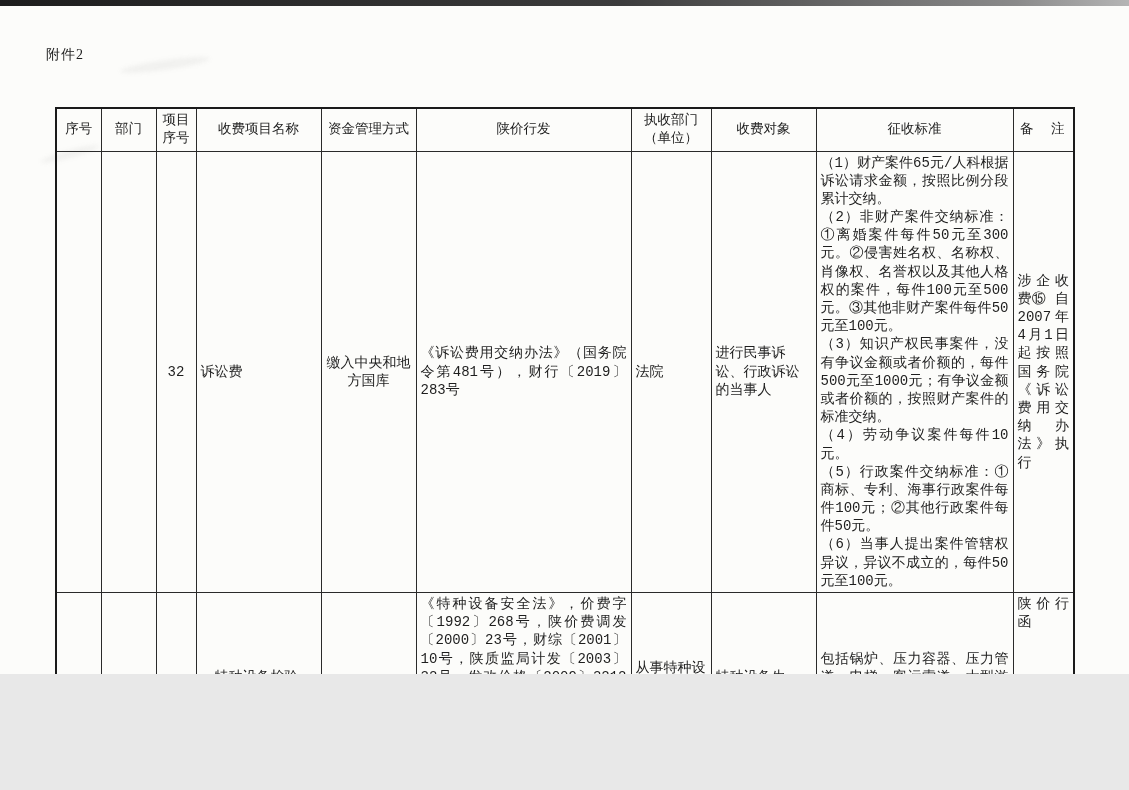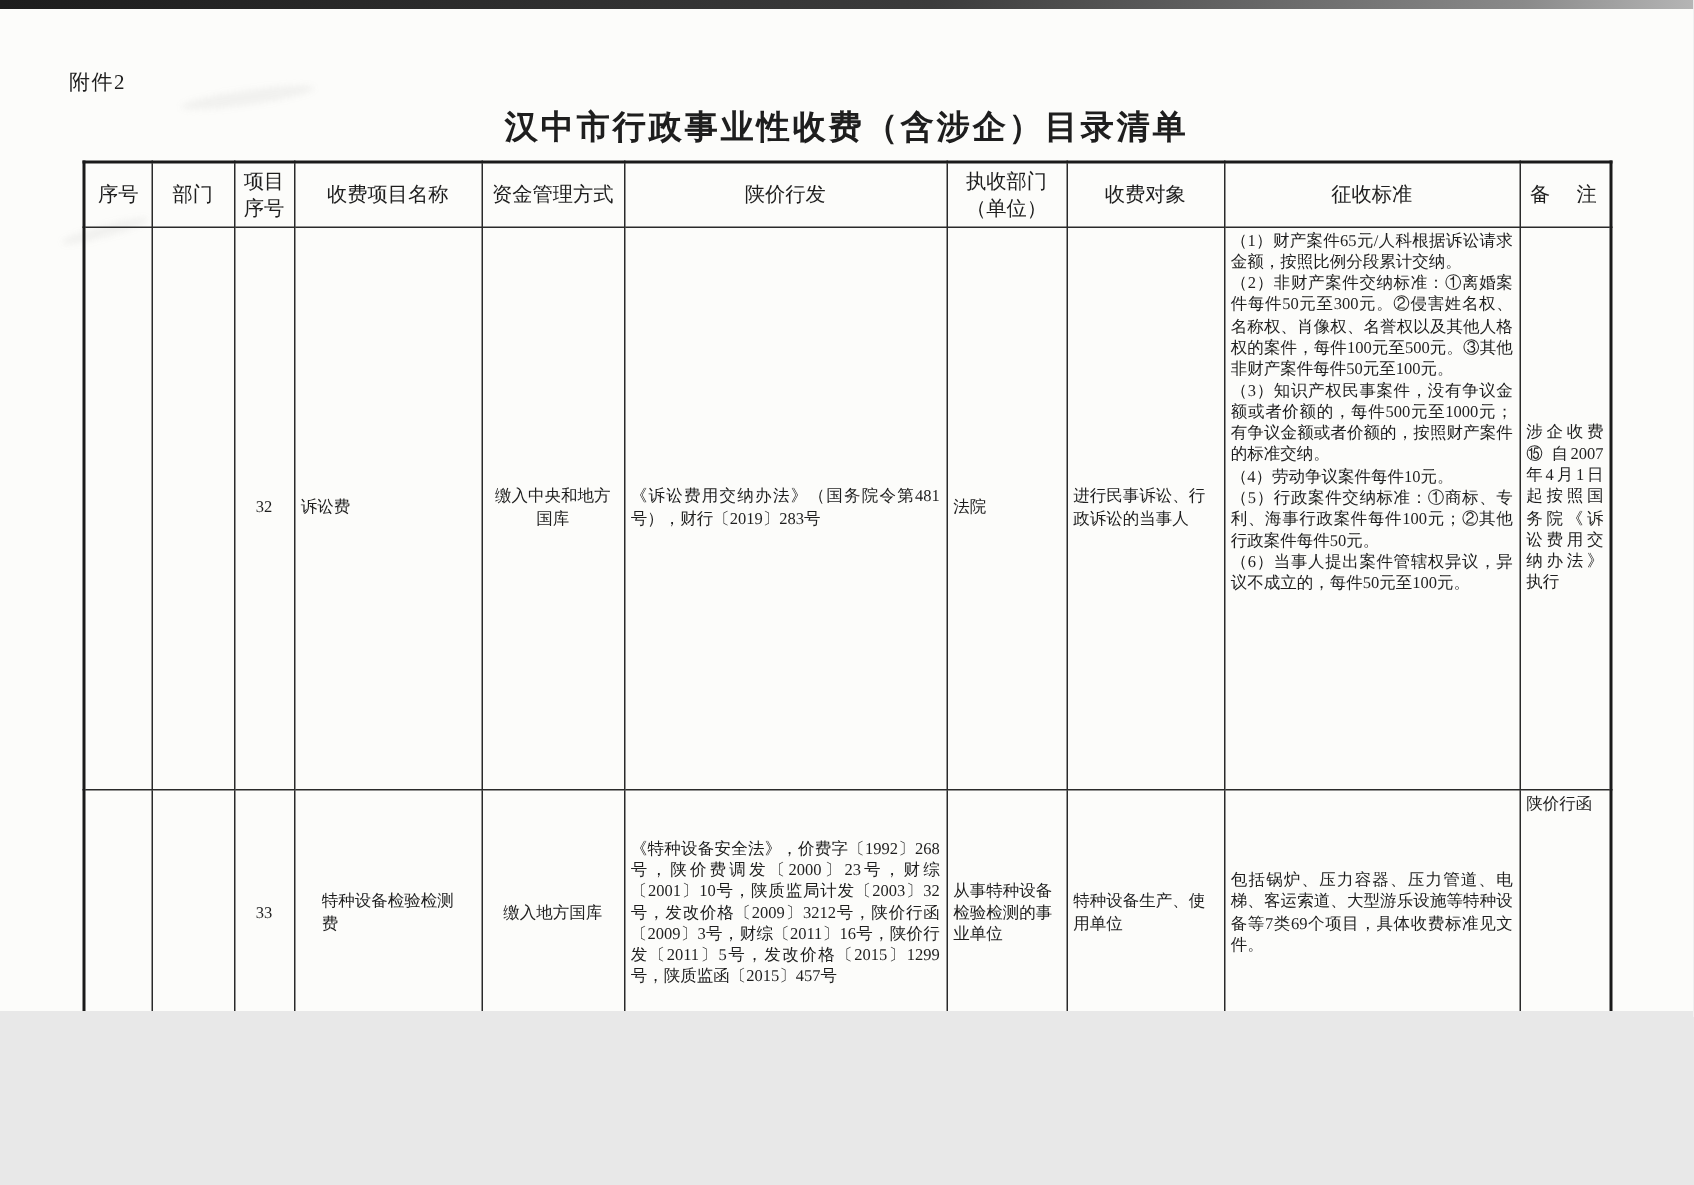--- a/index.html
+++ b/index.html
@@ -34,24 +34,25 @@
     font-weight: bold;
     letter-spacing: 2px;
   }
   table.fee-table {
     position: absolute;
     left: 55px; top: 107px;
     width: 1018px;
     border-collapse: collapse;
     table-layout: fixed;
     border: 2px solid #1a1a1a;
+    font-family: Liberation Mono, monospace;
   }
   .fee-table td {
     border: 1px solid #2a2a2a;
-    font-size: 11px;
+    font-size: 14px;
     line-height: 1.3;
     padding: 2px 4px;
     vertical-align: middle;
     overflow: hidden;
   }
   .fee-table td .txt { white-space: pre-line; }
   .hdr td {
     text-align: center;
     font-size: 13.5px;
     padding: 2px 2px;
@@ -78,21 +79,20 @@
 <body>
 
 <div class="page">
 
   <div class="scan-edge"></div>
   <div class="smudge sm1"></div>
   <div class="smudge sm2"></div>
 
   <div class="attachment">附件2</div>
 
-  <div class="doc-title">汉中市行政事业性收费（含涉企）目录清单</div>
 
   <table class="fee-table">
     <colgroup>
       <col style="width:45px">
       <col style="width:55px">
       <col style="width:40px">
       <col style="width:125px">
       <col style="width:95px">
       <col style="width:215px">
       <col style="width:80px">

